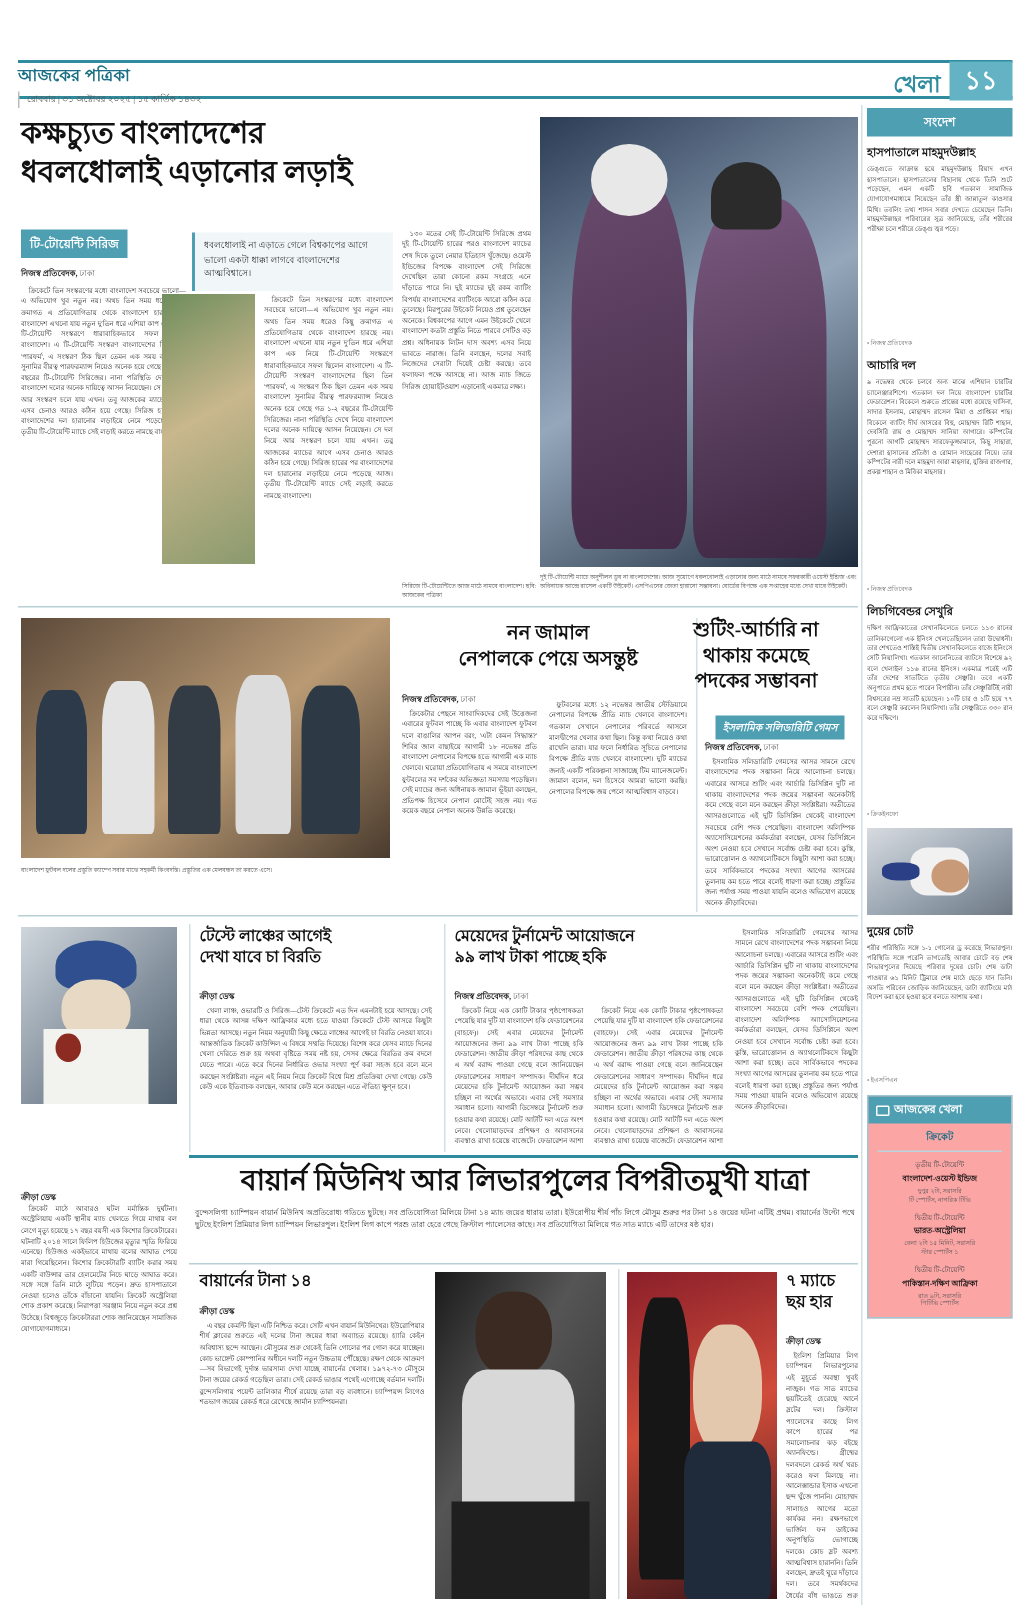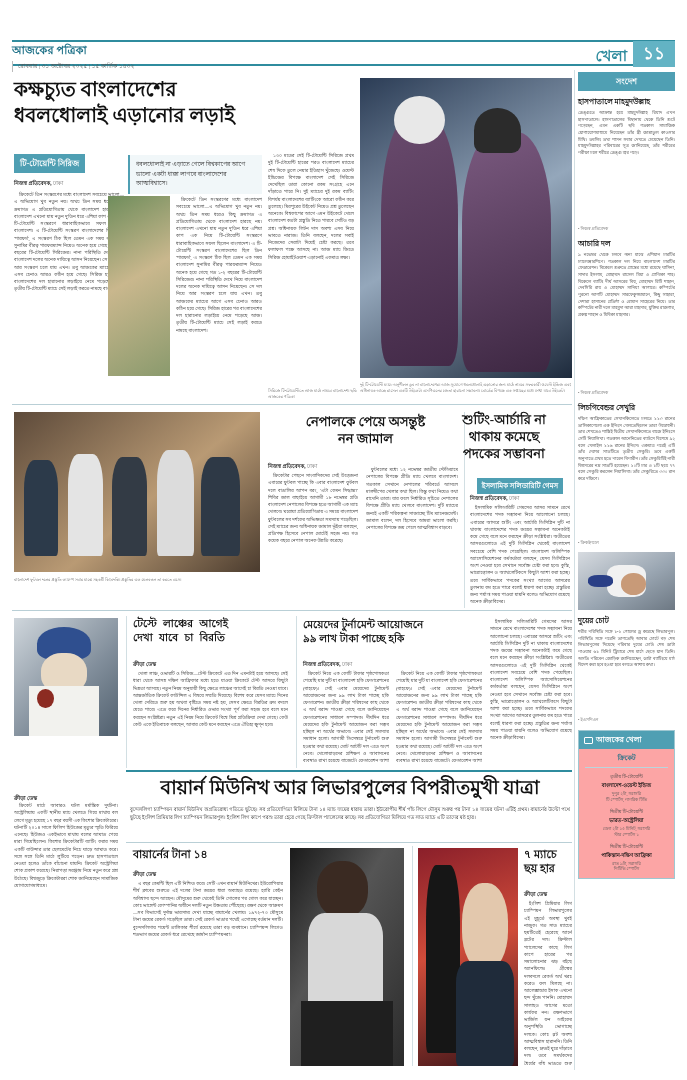--- a/index.html
+++ b/index.html
@@ -153,42 +153,42 @@
   <div class="photo ph-grad-c" style="position:absolute; left:14px; top:412px; width:246px; height:160px;">
     <div style="position:absolute;left:4%;top:30%;width:14%;height:60%;background:#2c3a4a;border-radius:30% 30% 6% 6%;"></div>
     <div style="position:absolute;left:22%;top:26%;width:14%;height:64%;background:#e4e4e4;border-radius:30% 30% 6% 6%;"></div>
     <div style="position:absolute;left:40%;top:28%;width:14%;height:62%;background:#333b45;border-radius:30% 30% 6% 6%;"></div>
     <div style="position:absolute;left:58%;top:24%;width:15%;height:66%;background:#dcdcdc;border-radius:30% 30% 6% 6%;"></div>
     <div style="position:absolute;left:76%;top:28%;width:16%;height:62%;background:#2e3946;border-radius:30% 30% 6% 6%;"></div>
   </div>
   <div class="caption" style="position:absolute; left:14px; top:575px; width:246px;">বাংলাদেশ ফুটবল দলের প্রস্তুতি ক্যাম্পে সবার মাঝে সহকর্মী কিংবদন্তি। প্রস্তুতির এক মেলবন্ধন তা করতে এসে।</div>
 
   <div class="sub-headline" style="position:absolute; left:268px; top:414px; width:195px; text-align:center;">
+    <div>নন জামাল</div>
     <div>নেপালকে পেয়ে অসন্তুষ্ট</div>
-    <div>নন জামাল</div>
   </div>
   <div class="byline" style="position:absolute; left:268px; top:460px;">
     <span>নিজস্ব প্রতিবেদক,</span>
     <span class="light">ঢাকা</span>
   </div>
   <div class="body-text" style="position:absolute; left:268px; top:472px; width:90px; height:135px; overflow:hidden;">
     <p>ক্রিকেটার পেছনে সাংবাদিকদের সেই উত্তেজনা এবারের ফুটবল পাচ্ছে কি এবার বাংলাদেশ ফুটবল দলে বাঙালির আপন বরং, 'এটা কেমন সিদ্ধান্ত?' শিবির জাল বাছাইয়ে আগামী ১৮ নভেম্বর প্রতি বাংলাদেশ নেপালের বিপক্ষে হতে আগামী এক ম্যাচ খেলবে। ঘরোয়া প্রতিযোগিতায় এ সময়ে বাংলাদেশ ফুটবলের সব দর্শকের অভিজ্ঞতা সমস্যায় পড়েছিল। সেই ম্যাচের জন্য অধিনায়ক জামাল ভূঁইয়া বলছেন, প্রতিপক্ষ হিসেবে নেপাল মোটেই সহজ নয়। গত কয়েক বছরে নেপাল অনেক উন্নতি করেছে।</p>
   </div>
   <div class="body-text" style="position:absolute; left:366px; top:466px; width:92px; height:142px; overflow:hidden;">
     <p>ফুটবলের মধ্যে ১২ নভেম্বর জাতীয় স্টেডিয়ামে নেপালের বিপক্ষে প্রীতি ম্যাচ খেলবে বাংলাদেশ। গতকাল সেখানে নেপালের পরিবর্তে আসলে মালদ্বীপের খেলার কথা ছিল। কিন্তু কথা নিয়েও কথা রাখেনি তারা। যার ফলে নির্ধারিত সূচিতে নেপালের বিপক্ষে প্রীতি ম্যাচ খেলবে বাংলাদেশ। দুটি ম্যাচের জন্যই একটি পরিকল্পনা সাজাচ্ছে টিম ম্যানেজমেন্ট। জামাল বলেন, দল হিসেবে আমরা ভালো করছি। নেপালের বিপক্ষে জয় পেলে আত্মবিশ্বাস বাড়বে।</p>
   </div>
 
   <div class="rule-v" style="position:absolute; left:464px; top:412px; height:196px;"></div>
 
   <div class="sub-headline" style="position:absolute; left:454px; top:412px; width:100px; text-align:center;">
     <div>শুটিং-আর্চারি না</div>
     <div>থাকায় কমেছে</div>
     <div>পদকের সম্ভাবনা</div>
   </div>
-  <div style="position:absolute; left:470px; top:474px; width:100px; text-align:center;">
+  <div style="position:absolute; left:470px; top:474px; width:100px; text-align:center;font-style:italic;">
     <span class="hl-band">ইসলামিক সলিডারিটি গেমস</span>
   </div>
   <div class="byline" style="position:absolute; left:470px; top:492px;">
     <span>নিজস্ব প্রতিবেদক,</span>
     <span class="light">ঢাকা</span>
   </div>
   <div class="body-text" style="position:absolute; left:470px; top:504px; width:100px; height:102px; overflow:hidden;">
     <p>ইসলামিক সলিডারিটি গেমসের আসর সামনে রেখে বাংলাদেশের পদক সম্ভাবনা নিয়ে আলোচনা চলছে। এবারের আসরে শুটিং এবং আর্চারি ডিসিপ্লিন দুটি না থাকায় বাংলাদেশের পদক জয়ের সম্ভাবনা অনেকটাই কমে গেছে বলে মনে করছেন ক্রীড়া সংশ্লিষ্টরা। অতীতের আসরগুলোতে এই দুটি ডিসিপ্লিন থেকেই বাংলাদেশ সবচেয়ে বেশি পদক পেয়েছিল। বাংলাদেশ অলিম্পিক অ্যাসোসিয়েশনের কর্মকর্তারা বলছেন, যেসব ডিসিপ্লিনে অংশ নেওয়া হবে সেখানে সর্বোচ্চ চেষ্টা করা হবে। কুস্তি, ভারোত্তোলন ও অ্যাথলেটিকসে কিছুটা আশা করা হচ্ছে। তবে সার্বিকভাবে পদকের সংখ্যা আগের আসরের তুলনায় কম হতে পারে বলেই ধারণা করা হচ্ছে। প্রস্তুতির জন্য পর্যাপ্ত সময় পাওয়া যায়নি বলেও অভিযোগ রয়েছে অনেক ক্রীড়াবিদের।</p>
   </div>
 
@@ -200,21 +200,21 @@
     <div style="position:absolute;left:14%;top:58%;width:68%;height:42%;background:#f2f2ee;"></div>
     <div style="position:absolute;left:22%;top:60%;width:16%;height:16%;background:#8c2b22;border-radius:50%;"></div>
   </div>
   <div class="byline" style="position:absolute; left:14px; top:792px;">ক্রীড়া ডেস্ক</div>
   <div class="body-text" style="position:absolute; left:14px; top:802px; width:104px; height:264px; overflow:hidden;">
     <p>ক্রিকেট মাঠে আবারও ঘটল মর্মান্তিক দুর্ঘটনা। অস্ট্রেলিয়ায় একটি স্থানীয় ম্যাচ খেলতে গিয়ে মাথায় বল লেগে মৃত্যু হয়েছে ১৭ বছর বয়সী এক কিশোর ক্রিকেটারের। ঘটনাটি ২০১৪ সালে ফিলিপ হিউজের মৃত্যুর স্মৃতি ফিরিয়ে এনেছে। হিউজও একইভাবে মাথায় বলের আঘাত পেয়ে মারা গিয়েছিলেন। কিশোর ক্রিকেটারটি ব্যাটিং করার সময় একটি বাউন্সার তার হেলমেটের নিচে ঘাড়ে আঘাত করে। সঙ্গে সঙ্গে তিনি মাঠে লুটিয়ে পড়েন। দ্রুত হাসপাতালে নেওয়া হলেও তাঁকে বাঁচানো যায়নি। ক্রিকেট অস্ট্রেলিয়া শোক প্রকাশ করেছে। নিরাপত্তা সরঞ্জাম নিয়ে নতুন করে প্রশ্ন উঠেছে। বিশ্বজুড়ে ক্রিকেটাররা শোক জানিয়েছেন সামাজিক যোগাযোগমাধ্যমে।</p>
   </div>
 
   <div class="rule-v" style="position:absolute; left:126px; top:616px; height:152px;"></div>
 
-  <div class="sub-headline-sm" style="position:absolute; left:133px; top:618px; width:155px;font-family:Liberation Mono, monospace;">
+  <div class="sub-headline-sm" style="position:absolute; left:133px; top:618px; width:155px;">
     <div>টেস্টে লাঞ্চের আগেই</div>
     <div>দেখা যাবে চা বিরতি</div>
   </div>
   <div class="byline" style="position:absolute; left:133px; top:658px;">ক্রীড়া ডেস্ক</div>
   <div class="body-text" style="position:absolute; left:133px; top:670px; width:155px; height:92px; overflow:hidden;">
     <p>খেলা লাঞ্চ, ওভারটি ও সিরিজ—টেস্ট ক্রিকেটে এত দিন এমনটাই হয়ে আসছে। সেই ধারা থেকে আসন্ন দক্ষিণ আফ্রিকার মধ্যে হতে যাওয়া ক্রিকেটে টেস্ট আসরে কিছুটা ভিন্নতা আসছে। নতুন নিয়ম অনুযায়ী কিছু ক্ষেত্রে লাঞ্চের আগেই চা বিরতি নেওয়া যাবে। আন্তর্জাতিক ক্রিকেট কাউন্সিল এ বিষয়ে সম্মতি দিয়েছে। বিশেষ করে যেসব ম্যাচে দিনের খেলা দেরিতে শুরু হয় অথবা বৃষ্টিতে সময় নষ্ট হয়, সেসব ক্ষেত্রে বিরতির ক্রম বদলে যেতে পারে। এতে করে দিনের নির্ধারিত ওভার সংখ্যা পূর্ণ করা সহজ হবে বলে মনে করছেন সংশ্লিষ্টরা। নতুন এই নিয়ম নিয়ে ক্রিকেট বিশ্বে মিশ্র প্রতিক্রিয়া দেখা গেছে। কেউ কেউ একে ইতিবাচক বলছেন, আবার কেউ মনে করছেন এতে ঐতিহ্য ক্ষুণ্ন হবে।</p>
   </div>
 
   <div class="rule-v" style="position:absolute; left:296px; top:616px; height:152px;"></div>
 

